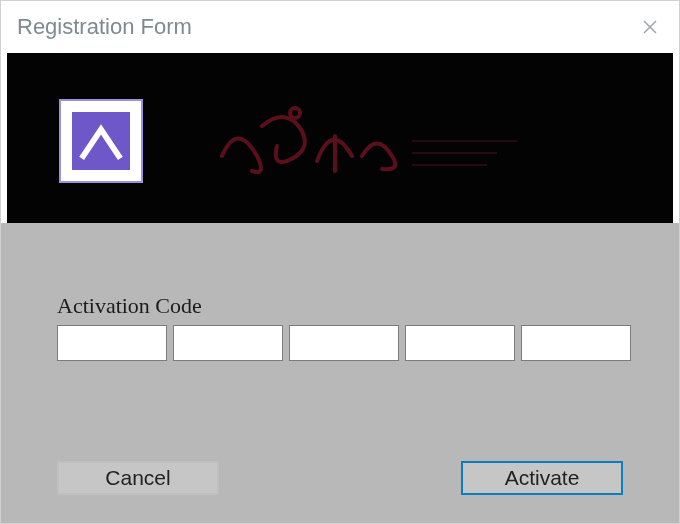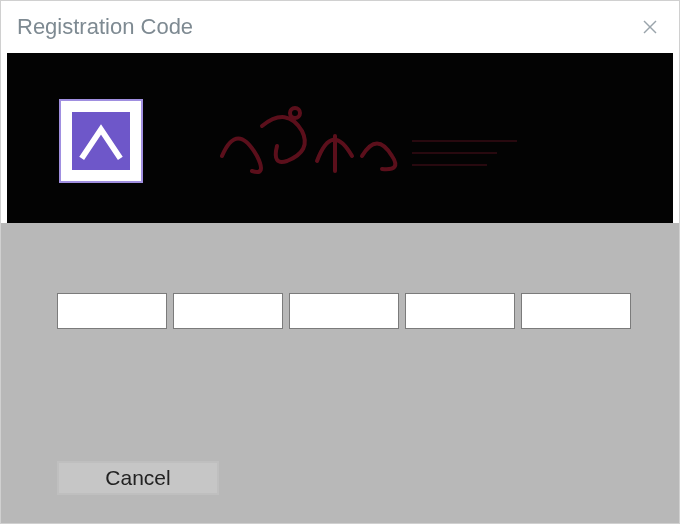--- a/index.html
+++ b/index.html
@@ -131,21 +131,21 @@
       border: 2px solid #0a7fbe;
       background: #c6c6c6;
     }
   </style>
 </head>
 <body>
 
 <div class="window">
 
   <div class="titlebar">
-    <div class="titlebar-title">Registration Code</div>
+    <div class="titlebar-title">Registration Form</div>
     <div class="close-icon">
       <svg viewBox="0 0 16 16" width="16" height="16" stroke="currentColor" stroke-width="1.4" fill="none">
         <line x1="2" y1="2" x2="14" y2="14"></line>
         <line x1="14" y1="2" x2="2" y2="14"></line>
       </svg>
     </div>
   </div>
 
   <div class="banner">
     <div class="logo-box">
@@ -169,28 +169,30 @@
           <line x1="195" y1="40" x2="300" y2="40"></line>
           <line x1="195" y1="52" x2="280" y2="52"></line>
           <line x1="195" y1="64" x2="270" y2="64"></line>
         </g>
       </svg>
     </div>
   </div>
 
   <div class="content">
 
+    <div class="label">Activation Code</div>
 
     <div class="code-row">
       <input class="code-input" type="text" value="" style="">
       <input class="code-input" type="text" value="" style="">
       <input class="code-input" type="text" value="" style="">
       <input class="code-input" type="text" value="" style="">
       <input class="code-input" type="text" value="" style="">
     </div>
 
     <div class="button-row">
       <button class="btn btn-cancel">Cancel</button>
+      <button class="btn btn-activate">Activate</button>
     </div>
 
   </div>
 
 </div>
 
 </body></html>

